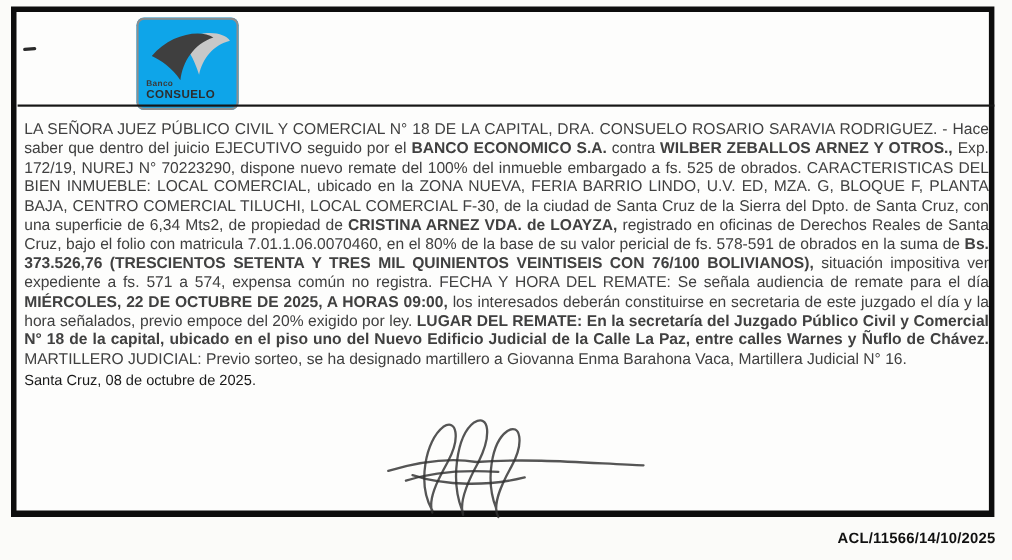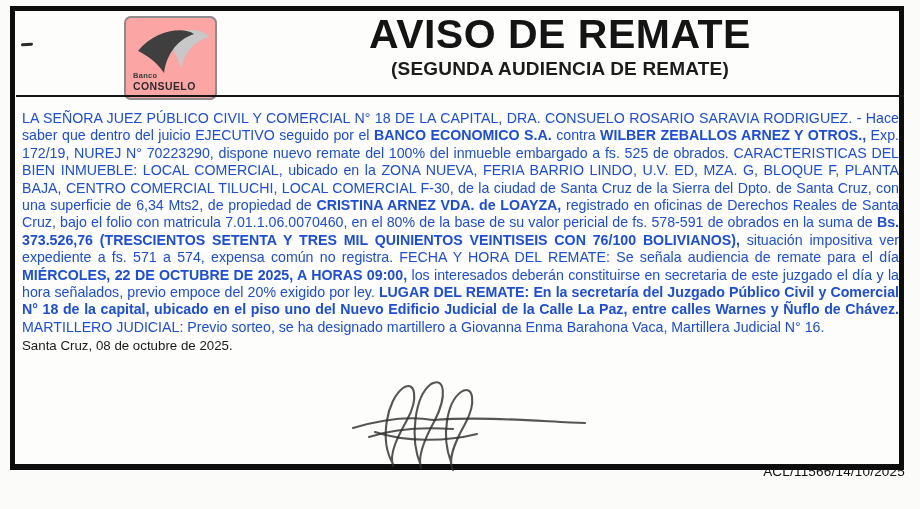--- a/index.html
+++ b/index.html
@@ -13,21 +13,21 @@
     border:5px solid #0d0d0d; border-bottom-width:6px;
     background:#fdfdfc; box-sizing:border-box;
   }
   .scan-dash {
     position:absolute; left:21px; top:43px; width:12px; height:3px;
     background:#2a2a2a; border-radius:2px; transform:rotate(-4deg);
   }
   
   .logo {
     position:absolute; left:124px; top:16px; width:93px; height:84px;
-    background:#fca5a5; border-radius:7px; box-shadow:inset 0 0 0 2px #8d8d8d;
+    background:#0ea5e9; border-radius:7px; box-shadow:inset 0 0 0 2px #8d8d8d;
   }
   .logo svg { position:absolute; left:0; top:0; }
   .logo-text { position:absolute; left:9px; bottom:9px; line-height:1; }
   .logo-text .small {
     display:block; font-size:7.5px; font-weight:700; color:#3a3a3a; letter-spacing:.3px;
   }
   .logo-text .large {
     display:block; margin-top:1px; font-size:10.5px; font-weight:700;
     color:#2d2d2d; letter-spacing:.4px;
   }
@@ -40,37 +40,37 @@
   .subtitle {
     font-size:19px; font-weight:700; color:#1b1b1b; letter-spacing:.2px;
     margin-top:2px;
   }
   .header-divider {
     position:absolute; left:16px; top:95px; width:888px; height:2px; background:#161616;
   }
   
   .body-wrap { position:absolute; left:22px; top:110px; width:877px; }
   .body-text {
-    font-size:14.2px; line-height:17.4px; text-align:justify; color:#1d4ed8;
+    font-size:14.2px; line-height:17.4px; text-align:justify; color:#404040;
   }
   .body-text .b { font-weight:700; }
   .dateline {
     margin-top:2px; font-size:13.3px; color:#1a1a1a;
   }
   
   .signature {
     position:absolute; left:335px; top:376px; width:270px; height:96px;
   }
   .signature path {
     fill:none; stroke:#2f2f2f; stroke-width:2.1; stroke-linecap:round; opacity:.82;
   }
   
   .ref-code {
-    position:absolute; right:15px; top:464px;
-    font-size:13.5px; font-weight:400; color:#111; letter-spacing:.2px;
+    position:absolute; right:15px; top:482px;
+    font-size:13.5px; font-weight:700; color:#111; letter-spacing:.2px;
   }
 </style>
 </head>
 <body>
 
 <div class="page">
 
   <div class="notice-border"></div>
   <div class="scan-dash"></div>
 
@@ -78,24 +78,20 @@
     <svg width="93" height="84" viewBox="0 0 93 84">
       <path d="M40 22 C 60 10 80 13 85 21 C 70 25 60 37 57 52 C 52 36 46 27 40 22 Z" fill="#c8c8c8"></path>
       <path d="M14 35 C 30 15 58 10 70 18 C 52 24 42 40 40 57 C 32 45 22 39 14 35 Z" fill="#3f3f3f"></path>
     </svg>
     <div class="logo-text">
       <span class="small">Banco</span>
       <span class="large">CONSUELO</span>
     </div>
   </div>
 
-  <div class="title-wrap">
-    <div class="title">AVISO DE REMATE</div>
-    <div class="subtitle">(SEGUNDA AUDIENCIA DE REMATE)</div>
-  </div>
 
   <div class="header-divider"></div>
 
   <div class="body-wrap">
     <div class="body-text"><span>LA SEÑORA JUEZ PÚBLICO CIVIL Y COMERCIAL N° 18 DE LA CAPITAL, DRA. CONSUELO ROSARIO SARAVIA RODRIGUEZ. - Hace saber que dentro del juicio EJECUTIVO seguido por el </span><span class="b">BANCO ECONOMICO S.A.</span><span> contra </span><span class="b">WILBER ZEBALLOS ARNEZ Y OTROS.,</span><span> Exp. 172/19, NUREJ N° 70223290, dispone nuevo remate del 100% del inmueble embargado a fs. 525 de obrados. CARACTERISTICAS DEL BIEN INMUEBLE: LOCAL COMERCIAL, ubicado en la ZONA NUEVA, FERIA BARRIO LINDO, U.V. ED, MZA. G, BLOQUE F, PLANTA BAJA, CENTRO COMERCIAL TILUCHI, LOCAL COMERCIAL F-30, de la ciudad de Santa Cruz de la Sierra del Dpto. de Santa Cruz, con una superficie de 6,34 Mts2, de propiedad de </span><span class="b">CRISTINA ARNEZ VDA. de LOAYZA,</span><span> registrado en oficinas de Derechos Reales de Santa Cruz, bajo el folio con matricula 7.01.1.06.0070460, en el 80% de la base de su valor pericial de fs. 578-591 de obrados en la suma de </span><span class="b">Bs. 373.526,76 (TRESCIENTOS SETENTA Y TRES MIL QUINIENTOS VEINTISEIS CON 76/100 BOLIVIANOS),</span><span> situación impositiva ver expediente a fs. 571 a 574, expensa común no registra. FECHA Y HORA DEL REMATE: Se señala audiencia de remate para el día </span><span class="b">MIÉRCOLES, 22 DE OCTUBRE DE 2025, A HORAS 09:00,</span><span> los interesados deberán constituirse en secretaria de este juzgado el día y la hora señalados, previo empoce del 20% exigido por ley. </span><span class="b">LUGAR DEL REMATE: En la secretaría del Juzgado Público Civil y Comercial N° 18 de la capital, ubicado en el piso uno del Nuevo Edificio Judicial de la Calle La Paz, entre calles Warnes y Ñuflo de Chávez.</span><span> MARTILLERO JUDICIAL: Previo sorteo, se ha designado martillero a Giovanna Enma Barahona Vaca, Martillera Judicial N° 16.</span></div>
     <div class="dateline">Santa Cruz, 08 de octubre de 2025.</div>
   </div>
 
   <svg class="signature" viewBox="0 0 270 96">
     <path d="M18 52 C 45 44 75 40 98 44 C 152 40 212 46 250 47"></path>

